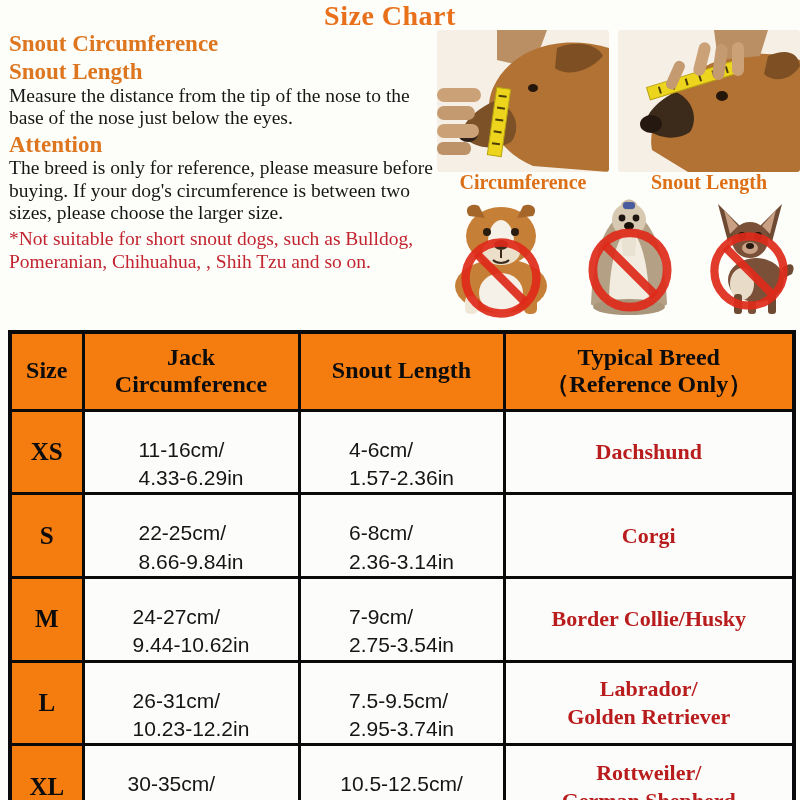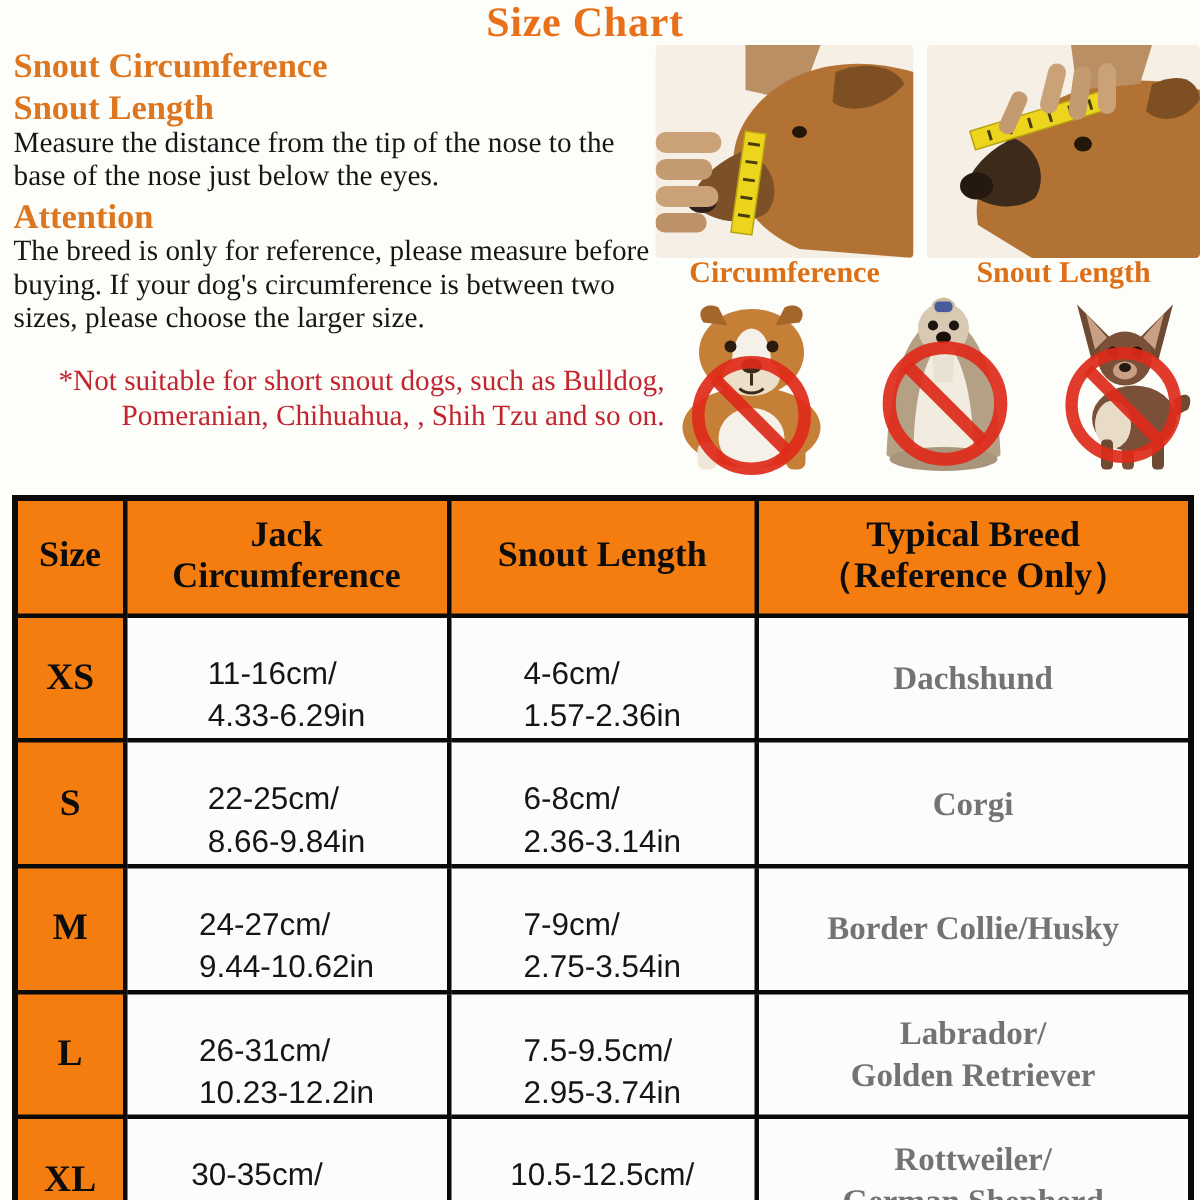--- a/index.html
+++ b/index.html
@@ -28,24 +28,23 @@
   }
   .section-heading {
     font-size: 23px; font-weight: bold; color: #dd761e;
     line-height: 1.08; margin-top: 3px;
   }
   .section-body {
     font-size: 19.5px; line-height: 1.15; color: #161616;
     margin-bottom: 2px;
   }
   .warning-note {
-    margin-top: 18px;
+    margin-top: 2px;
     font-size: 19.5px; line-height: 1.18;
     color: #c22530;
-    text-align: right;
   }
 
   
   .photos-row {
     position: absolute; top: 30px; left: 437px; width: 363px; height: 142px;
     display: flex; gap: 9px;
   }
   .photo { border-radius: 3px; overflow: hidden; }
   .captions-row {
     position: absolute; top: 171px; left: 437px; width: 363px;
@@ -89,21 +88,21 @@
     font-family: "Liberation Serif", serif;
     font-weight: bold; font-size: 25px; color: #0c0c0c; margin-top: 32px;
   }
   .num-cell {
     font-family: "Liberation Sans", sans-serif;
     font-size: 21px; line-height: 1.35; color: #151515;
   }
   .num-cell .inner { display: inline-block; text-align: left; margin-top: 24px; }
   .breed-cell {
     font-family: "Liberation Serif", serif;
-    font-weight: bold; font-size: 22px; line-height: 1.25; color: #737373;
+    font-weight: bold; font-size: 22px; line-height: 1.25; color: #b91c1c;
   }
   tr.hdr { height: 78px; }
   tr.data { height: 66px; }
 </style>
 </head>
 <body>
 
 <div class="page-title">Size Chart</div>
 
 <div class="instructions">

